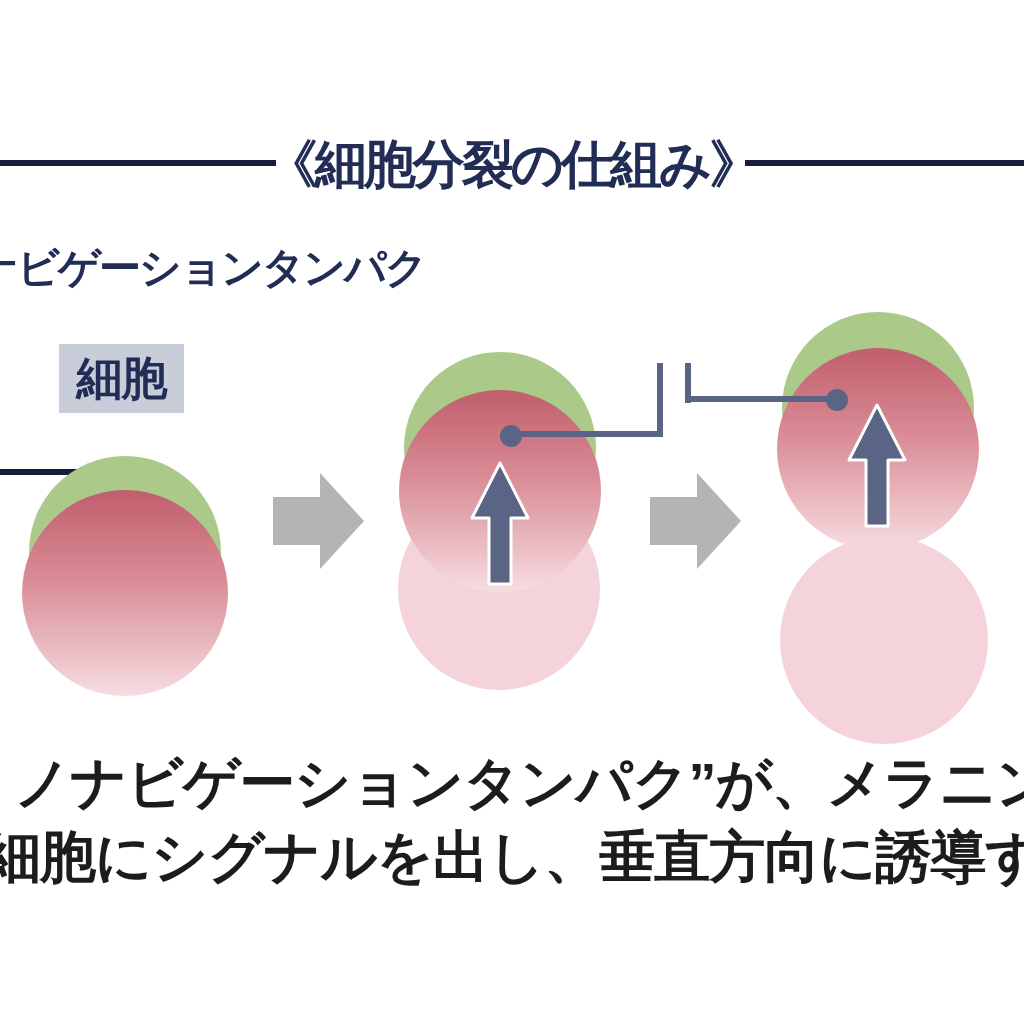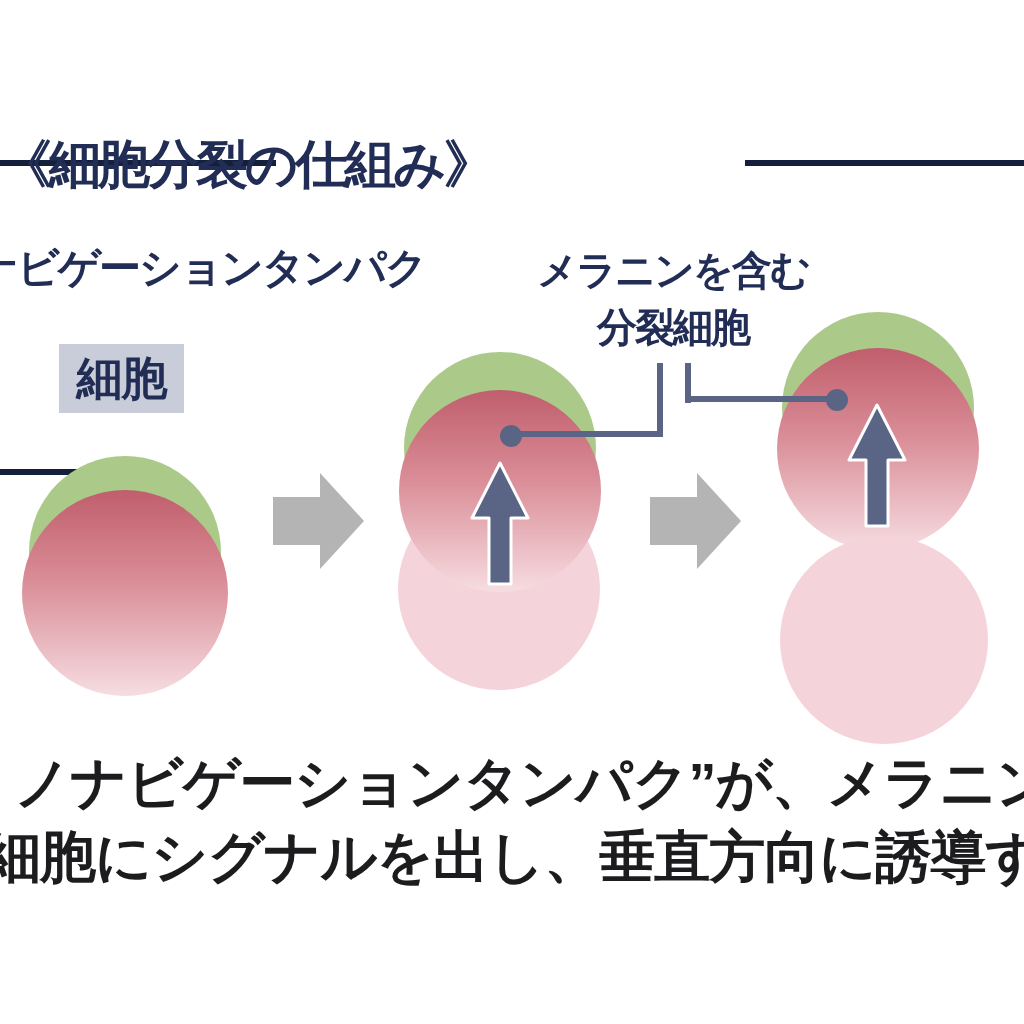--- a/index.html
+++ b/index.html
@@ -6,21 +6,21 @@
   #canvas{
     position:relative;width:1024px;height:1024px;background:var(--background,#fff);
     overflow:hidden;font-family:"Liberation Sans",sans-serif;
   }
   .abs{position:absolute;}
   
   .rule{background:var(--navy_dark);height:6px;}
   .rule-left{left:0;top:160px;width:276px;}
   .rule-right{left:745px;top:160px;width:279px;}
   .title{
-    left:0;right:0;top:130px;
+    left:0;right:0;top:130px;text-align:center;
     font-size:52px;font-weight:900;color:var(--navy);letter-spacing:-3px;white-space:nowrap;
   }
   
   .nav-protein{
     left:-24px;top:240px;font-size:42px;font-weight:800;color:var(--navy);
     white-space:nowrap;letter-spacing:-2px;
   }
   .melanin-label{
     left:503px;top:242px;width:340px;text-align:center;
     font-size:40px;font-weight:800;line-height:57px;color:var(--navy);letter-spacing:-2px;
@@ -70,24 +70,20 @@
 </head>
 <body>
 
 <div id="canvas">
 
   <div class="abs rule rule-left"></div>
   <div class="abs title">《細胞分裂の仕組み》</div>
   <div class="abs rule rule-right"></div>
 
   <div class="abs nav-protein">ナビゲーションタンパク</div>
-  <div class="abs melanin-label">
-    <div>メラニンを含む</div>
-    <div>分裂細胞</div>
-  </div>
   <div class="abs cell-tag">細胞</div>
   <div class="abs pointer-line"></div>
 
   <div class="abs circle green-cap c-s1-green"></div>
   <div class="abs circle pink-grad c-s1-pink"></div>
 
   <svg class="abs stage-arrow-1" width="93" height="108" viewBox="0 0 93 108">
     <polygon points="0,30 47,30 47,6 91,54 47,102 47,78 0,78" style="fill:var(--gray_arrow)"></polygon>
   </svg>
 

